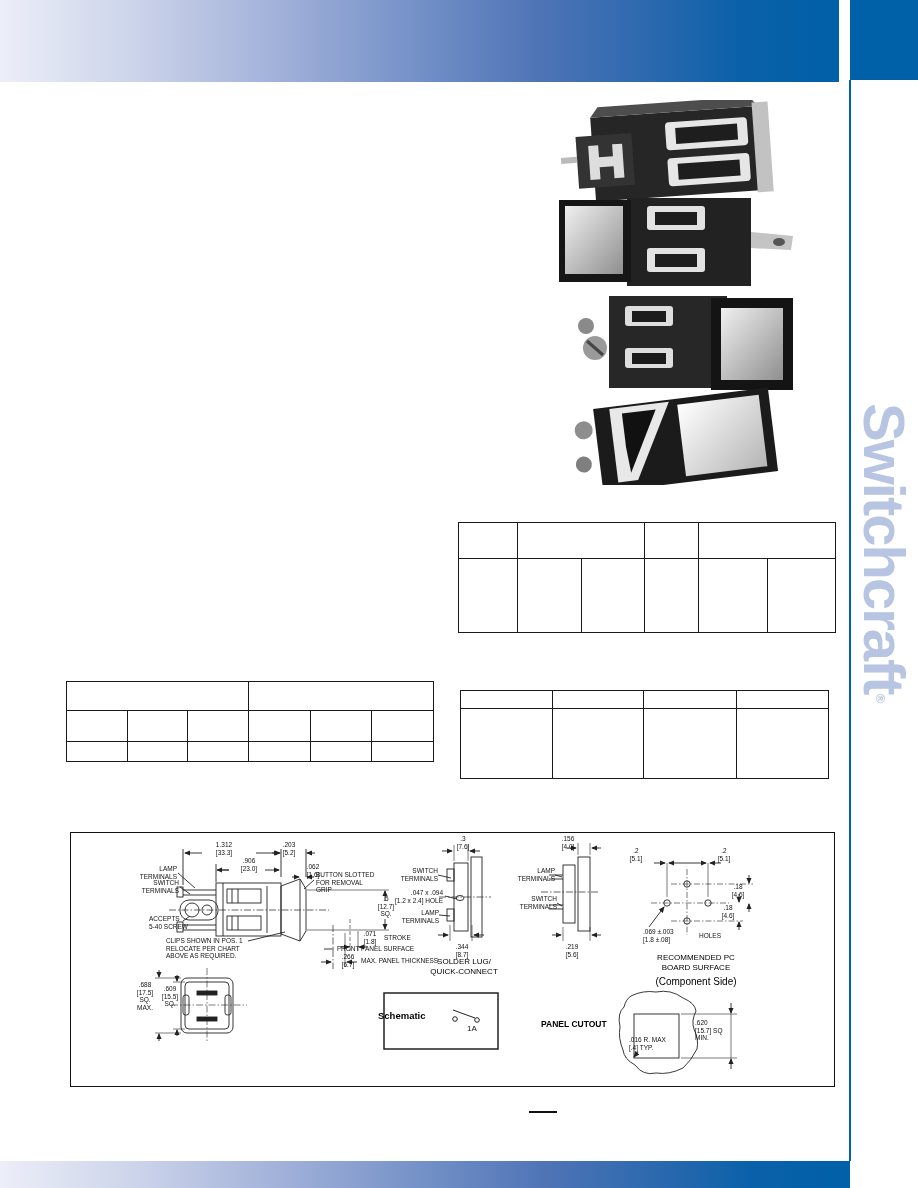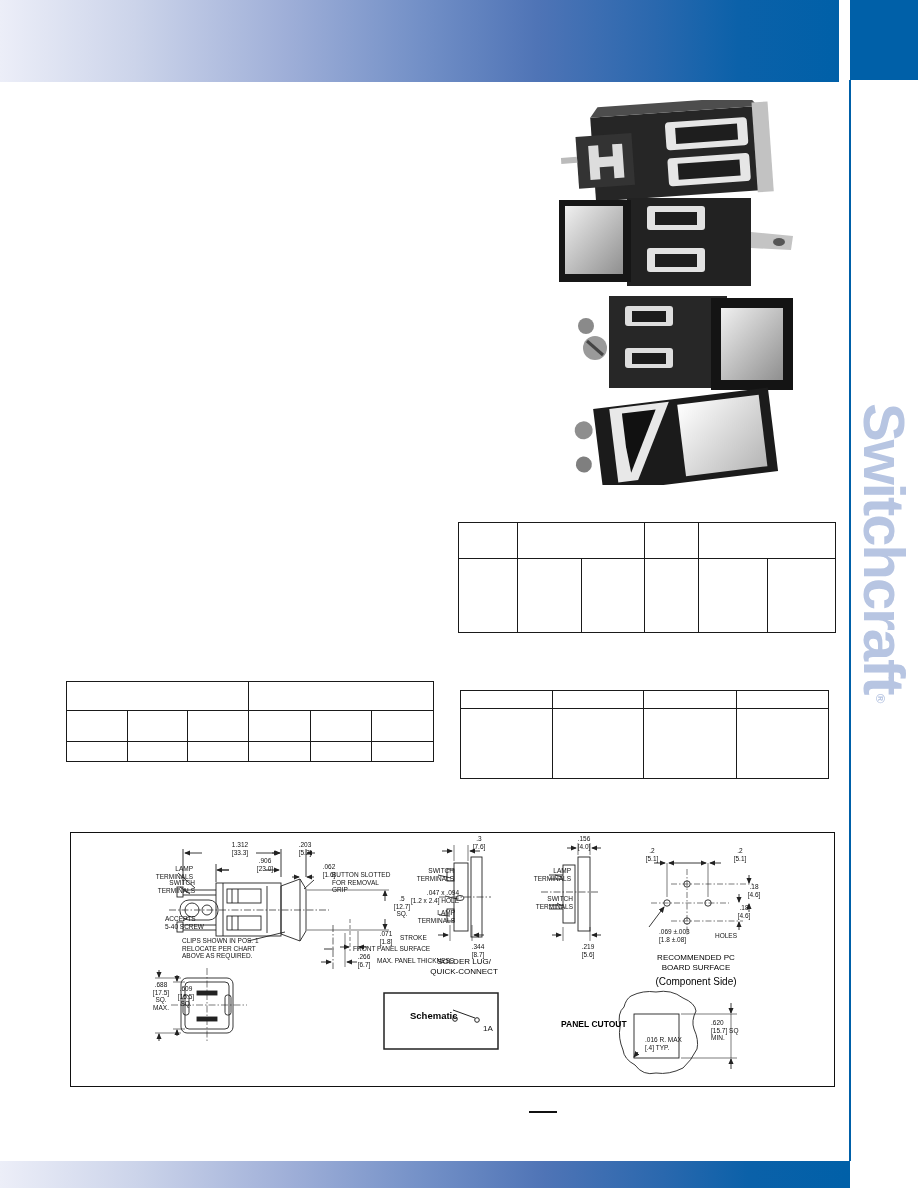--- a/index.html
+++ b/index.html
@@ -16,21 +16,21 @@
      transform:rotate(90deg);transform-origin:0 0;line-height:64px;
      font-weight:bold;font-size:58px;letter-spacing:-2px;color:#b7c5e2;white-space:nowrap;}
   #brand-vert .reg{font-size:13px;letter-spacing:0;vertical-align:12px;}
   
   table.spec{position:absolute;border-collapse:collapse;table-layout:fixed;}
   table.spec td{border:1.6px solid #1a1a1a;padding:0;}
   
   #drawings{position:absolute;left:70px;top:832px;width:765px;height:255px;
      border:1.7px solid #111;box-sizing:border-box;}
   #draw-svg{position:absolute;left:0;top:0;}
-  .lbl{position:absolute;font-size:6.5px;line-height:1.18;color:#111;white-space:pre-line;margin-left:16px;}
+  .lbl{position:absolute;font-size:6.5px;line-height:1.18;color:#111;white-space:pre-line;}
   .dim{text-align:center;}
   .r{text-align:right;}
   .cap{font-weight:normal;font-size:8px;line-height:1.3;text-align:center;white-space:pre-line;}
   .cap2{font-weight:bold;font-size:8.5px;}
   .schx{font-weight:bold;font-size:9.5px;}
   #footer-dash{position:absolute;left:529px;top:1111px;width:28px;height:2px;background:#111;}
   #photo{position:absolute;left:555px;top:100px;}
 </style>
 </head>
 <body>
@@ -397,24 +397,24 @@
     <div class="cap" style="position:absolute;left:558px;top:142px;width:134px;font-size:10px;">(Component Side)</div>
 
     <div class="lbl dim" style="left:62px;top:148px;width:24px;">.688
 [17.5]
 SQ.
 MAX.</div>
     <div class="lbl dim" style="left:88px;top:152px;width:22px;">.609
 [15.5]
 SQ.</div>
 
-    <div class="schx" style="position:absolute;left:339px;top:177px;width:62px;">Schematic</div>
+    <div class="schx" style="position:absolute;left:307px;top:177px;width:62px;">Schematic</div>
     <div class="lbl" style="left:392px;top:191px;width:18px;font-size:8px;text-align:center;">1A</div>
 
-    <div class="cap2" style="position:absolute;left:490px;top:186px;width:90px;">PANEL CUTOUT</div>
+    <div class="cap2" style="position:absolute;left:470px;top:186px;width:90px;">PANEL CUTOUT</div>
     <div class="lbl" style="left:624px;top:186px;width:34px;">.620
 [15.7] SQ
 MIN.</div>
     <div class="lbl" style="left:558px;top:203px;width:54px;">.016 R. MAX
 [.4]  TYP.</div>
   </div>
 
   <div id="footer-dash"></div>
 
   <div id="footer-bar" class="grad-bar"></div>

